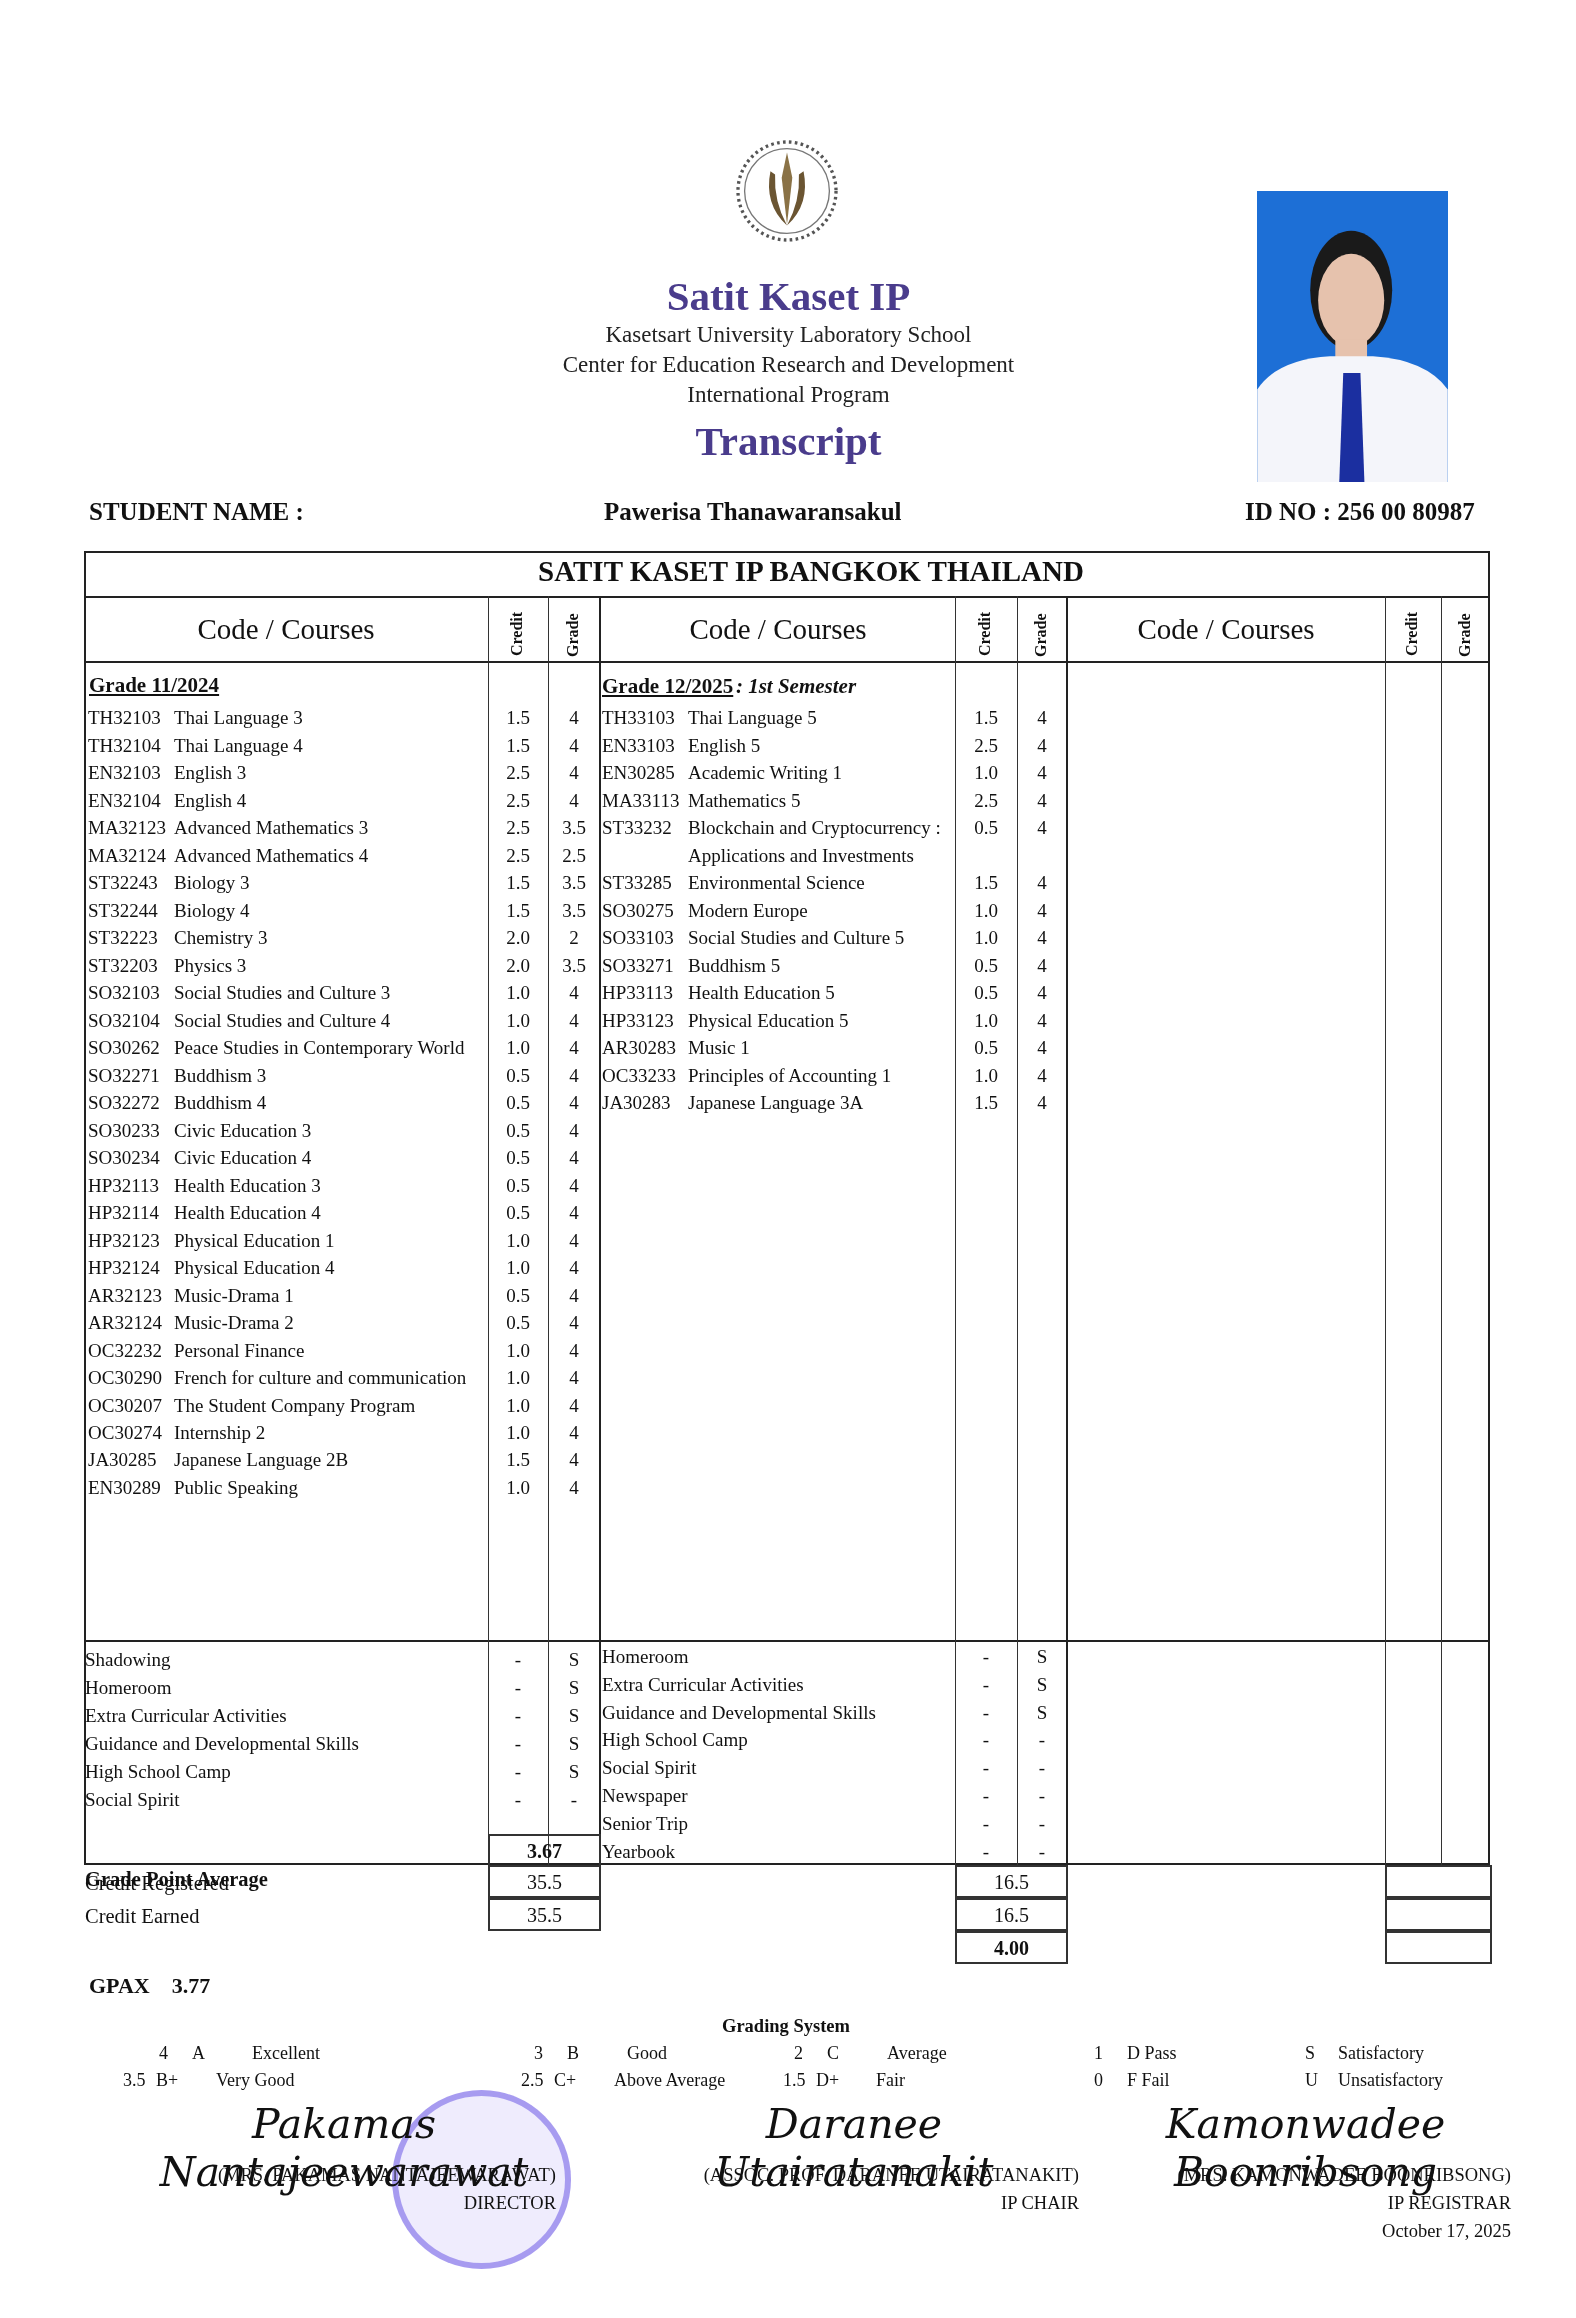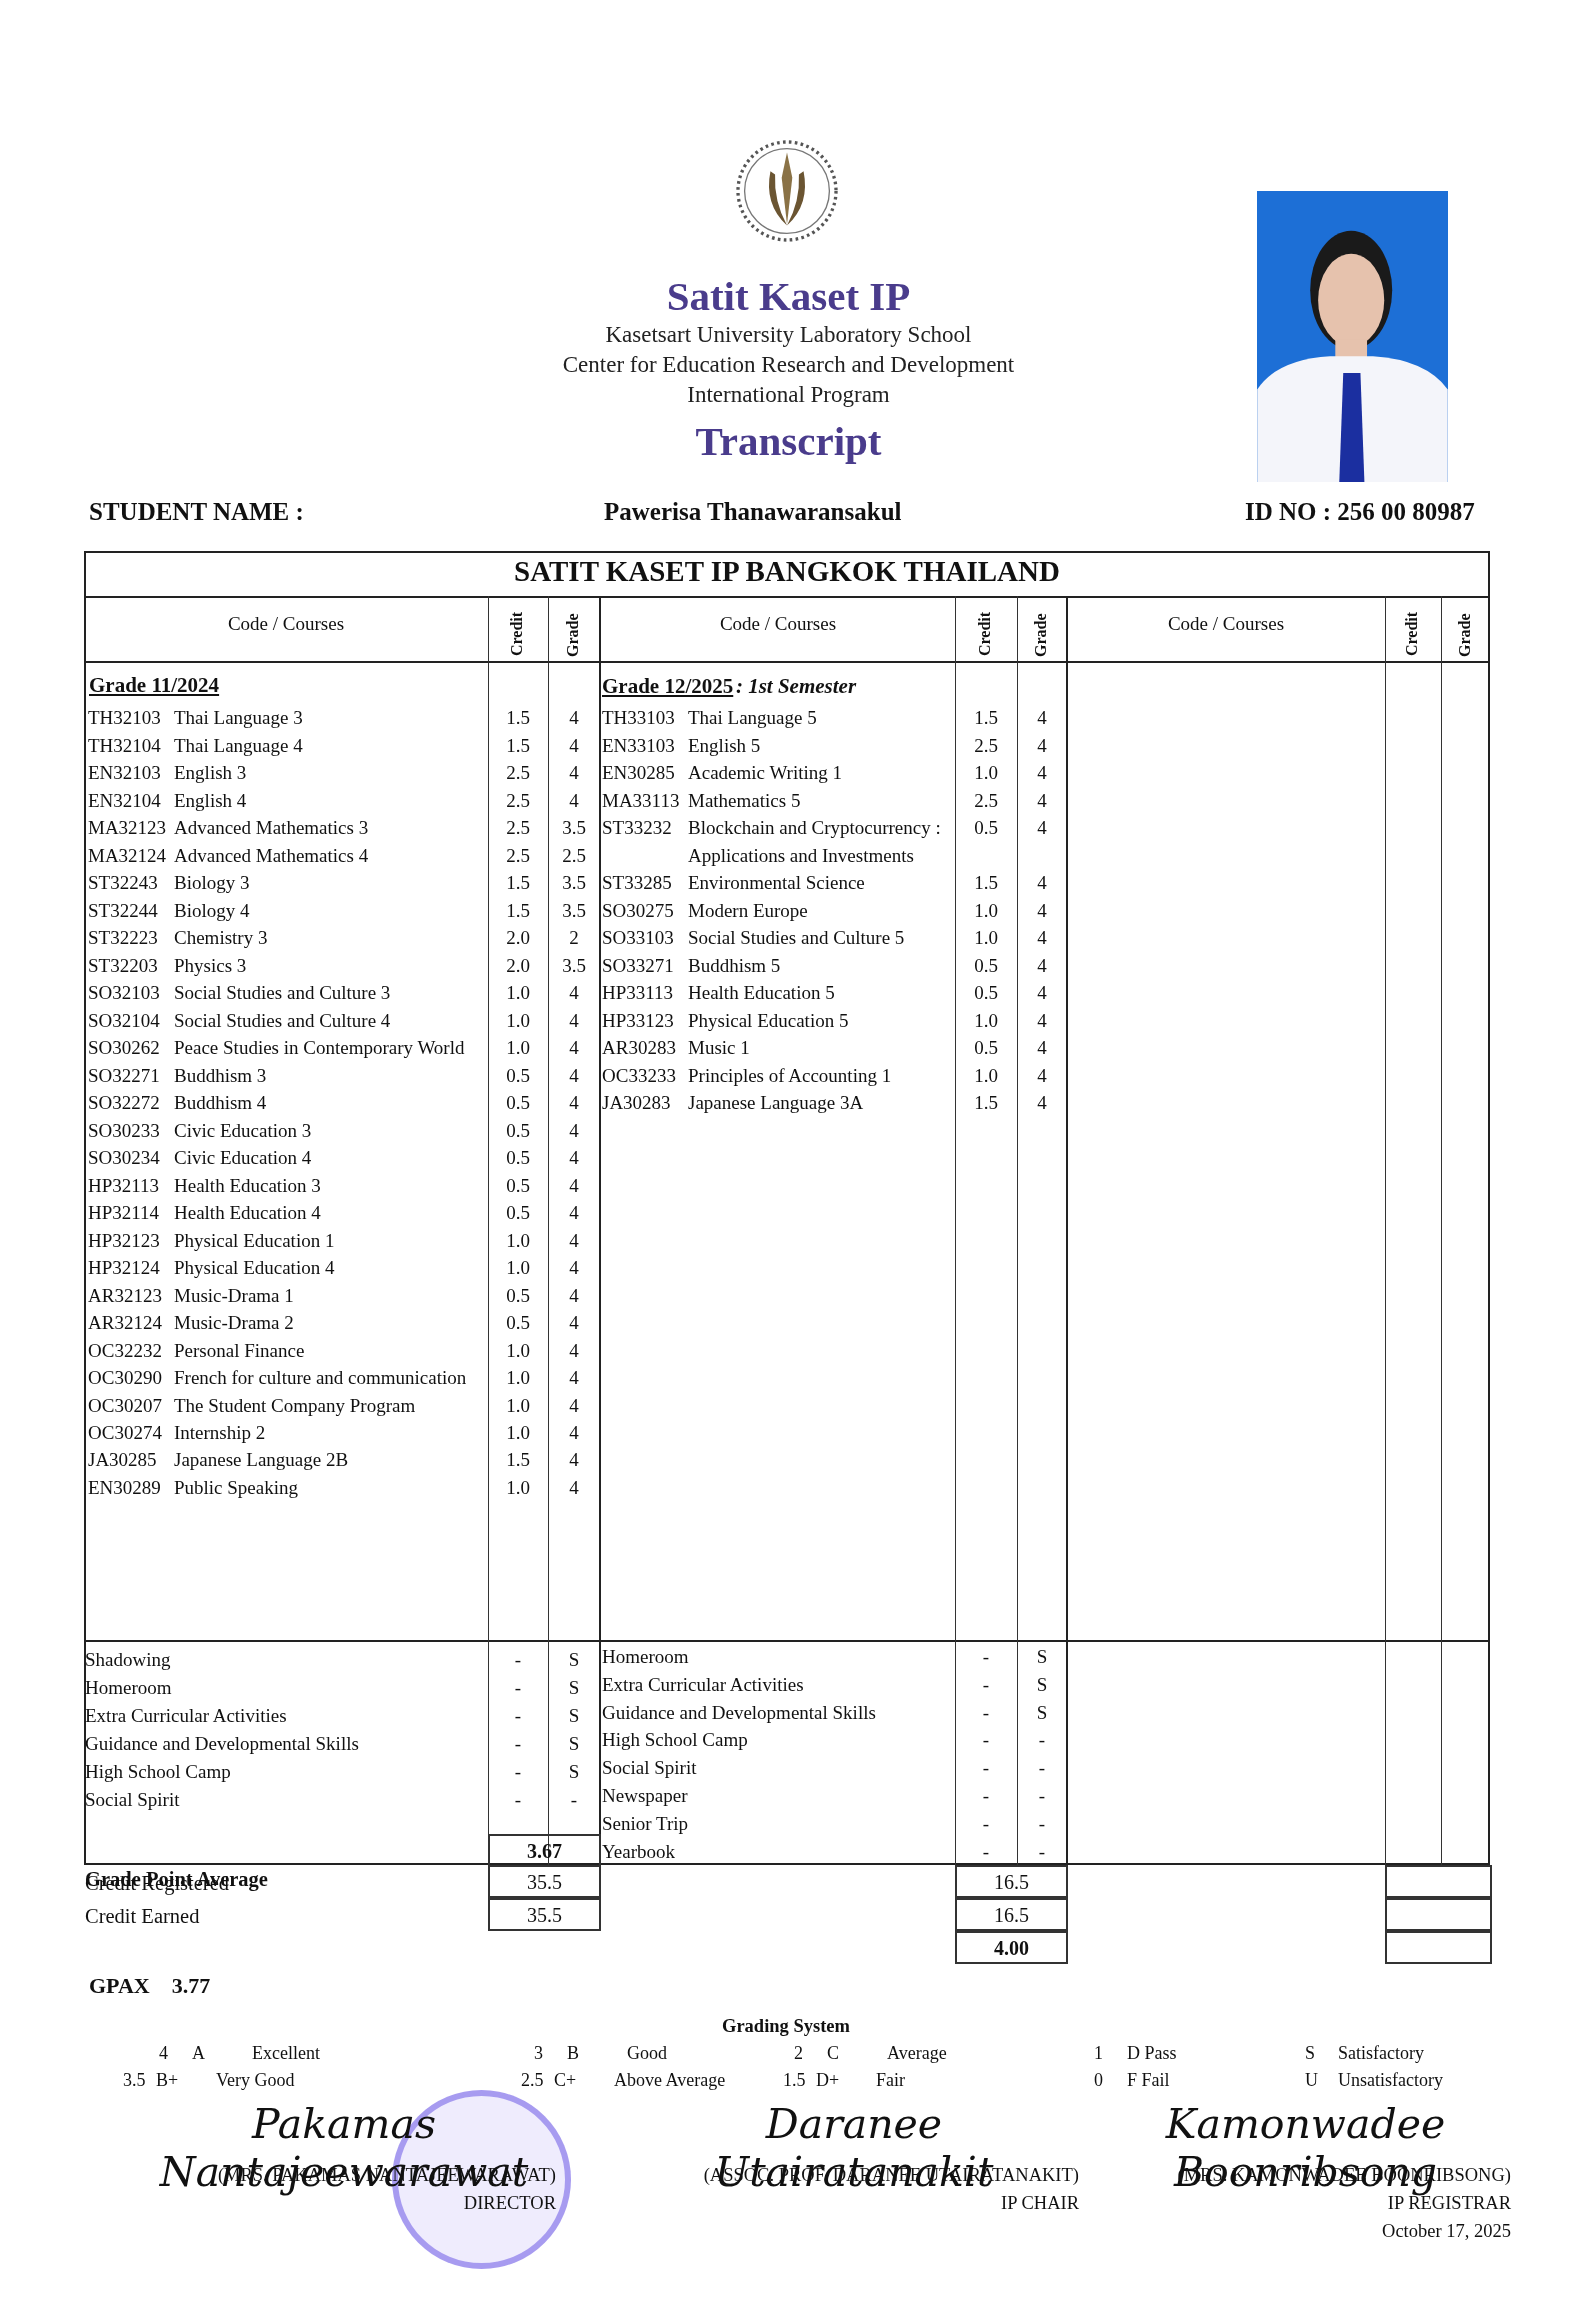--- a/index.html
+++ b/index.html
@@ -16,22 +16,22 @@
   .photo { left:1257px; top:191px; width:191px; height:291px; overflow:hidden; background:#1d6fd6; }
   .stu-label, .stu-name, .id-label { top:498px; font-size:25px; font-weight:bold; }
   .stu-label { left:89px; }
   .stu-name { left:604px; }
   .id-label { left:1224px;margin-left:21px; }
   
   .tbl { left:84px; top:551px; width:1406px; height:1314px; border:2.6px solid #222; box-sizing:border-box; }
   .hline { position:absolute; height:0; border-top:2.6px solid #222; }
   .vline { position:absolute; width:0; border-left:1.3px solid #333; }
   .vthick { border-left:2.6px solid #222; }
-  .tbl-title { left:84px; top:555px; width:1406px; text-align:center; font-size:29px; font-weight:bold; }
-  .hdr-courses { font-size:19px; text-align:center; }
+  .tbl-title { left:84px; top:555px; width:1406px; text-align:center; font-size:29px; font-weight:bold;padding-left:24px; }
+  .hdr-courses { font-size:29px; text-align:center; }
   .hdr-rot { font-size:16px; font-weight:bold; writing-mode:vertical-rl; transform:rotate(180deg); }
   .row { position:absolute; font-size:19px; line-height:27.5px; white-space:nowrap; }
   .code { display:inline-block; width:86px; }
   .num { position:absolute; font-size:19px; text-align:center; line-height:27.5px; }
   .sem-title { font-size:21px; font-weight:bold; text-decoration:underline; }
   .sem-sub { font-size:21px; font-weight:bold; font-style:italic; }
   .sum-label { font-size:20.5px; left:85px; }
   .sum-box { position:absolute; border:2px solid #333; box-sizing:border-box; text-align:center; font-size:20px; line-height:30.5px; }
   .gpax { left:89px; top:1973px; font-size:22px; font-weight:bold; }
   .gs-title { left:722px; top:2016px; font-size:18.5px; font-weight:bold; }

